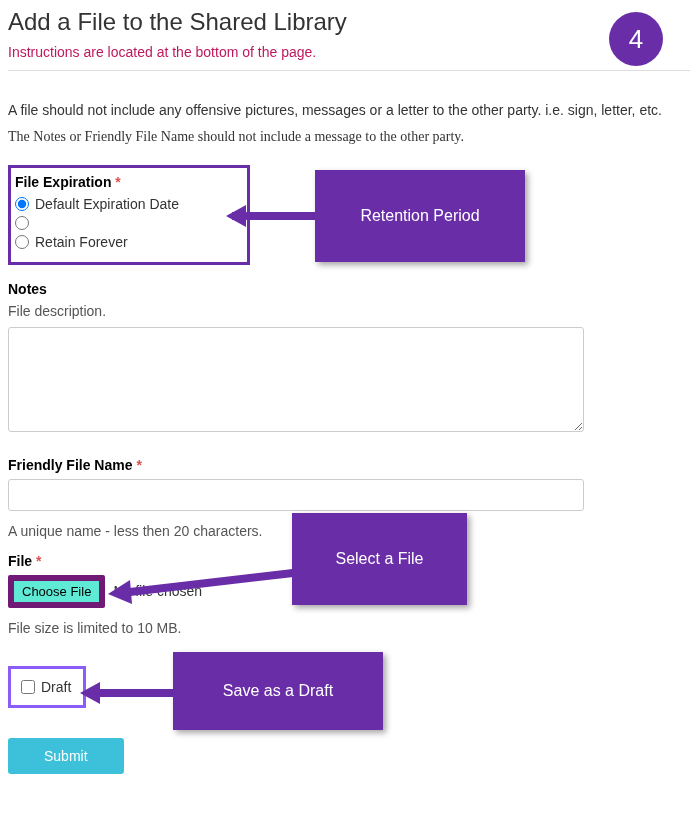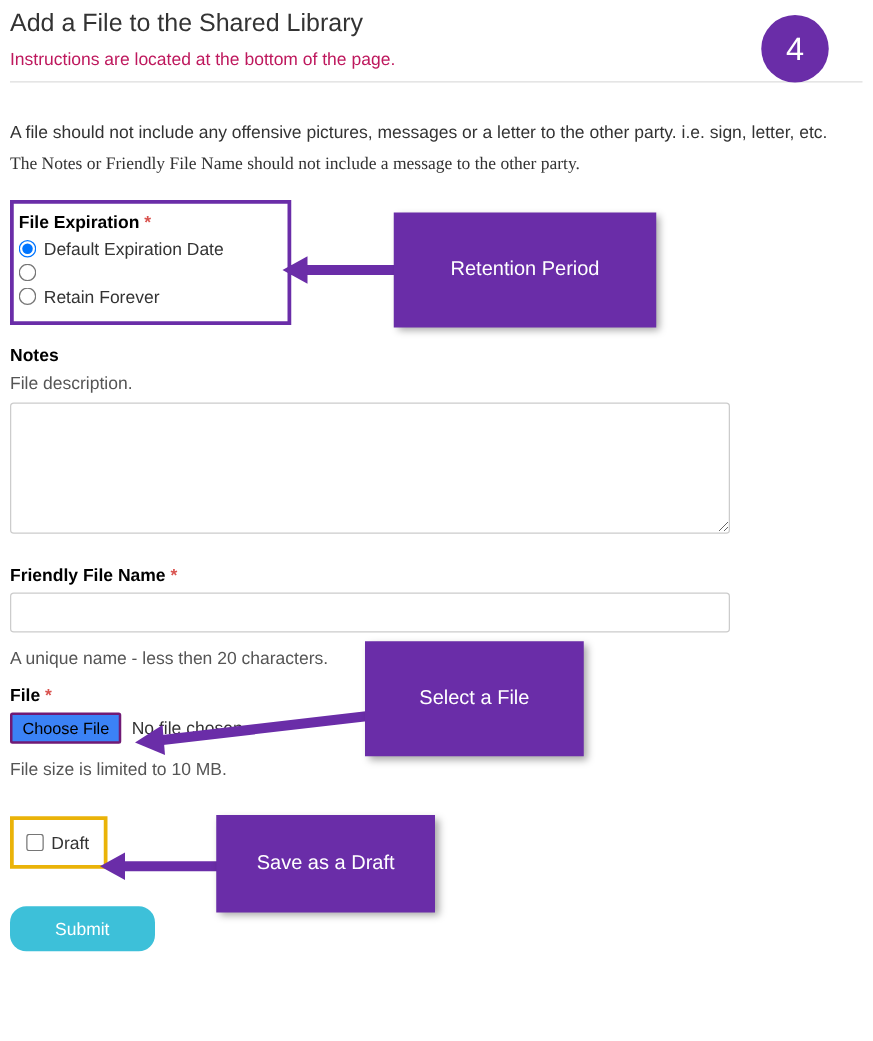--- a/index.html
+++ b/index.html
@@ -10,21 +10,21 @@
     body {
       font-family: Arial, Helvetica, sans-serif;
       font-size: 14px;
       color: #333;
       background: #fff;
       width: 698px;
       padding: 8px;
       position: relative;
     }
     h1 {
-      font-size: 20px;
+      font-size: 24px;
       font-weight: normal;
       color: #333;
       margin-bottom: 8px;
     }
     .subtitle {
       font-size: 14px;
       color: #be185d;
       margin-bottom: 10px;
     }
     hr {
@@ -49,21 +49,21 @@
       font-size: 14px;
       color: #000;
       margin-bottom: 6px;
     }
     .required {
       color: #d9534f;
     }
     .file-expiration-box {
       border: 3px solid #6a2da8;
       padding: 6px 8px 8px 4px;
-      width: 225px;
+      width: 242px;
       margin-bottom: 16px;
     }
     .radio-row {
       display: flex;
       align-items: center;
       margin: 4px 0;
       font-size: 14px;
       color: #333;
     }
     .radio-row input[type="radio"] {
@@ -99,53 +99,53 @@
     }
     .choose-file-row {
       display: flex;
       align-items: center;
       margin-bottom: 12px;
     }
     .choose-file-btn {
       font-family: inherit;
       font-size: 13px;
       padding: 3px 8px;
-      border: 2px solid #701a75;
+      border: 6px solid #701a75;
       border-radius: 2px;
-      background: #3b82f6;
+      background: #5eead4;
       cursor: pointer;
       margin-right: 8px;
     }
     .no-file {
       font-size: 14px;
       color: #333;
     }
     .draft-box {
-      border: 3px solid #eab308;
+      border: 3px solid #8b5cf6;
       padding: 10px 10px;
       width: 78px;
       display: flex;
       align-items: center;
       margin-top: 30px;
       margin-bottom: 30px;
     }
     .draft-box input[type="checkbox"] {
       margin-right: 6px;
       width: 14px;
       height: 14px;
     }
     .draft-box label {
       font-size: 14px;
       color: #333;
     }
     .submit-btn {
       background: #3dc0d9;
       color: #fff;
       border: none;
-      border-radius: 13px;
+      border-radius: 3px;
       padding: 10px 36px;
       font-size: 14px;
       cursor: pointer;
       font-family: inherit;
     }
     
     .callout {
       position: absolute;
       background: #6a2da8;
       color: #fff;
@@ -165,21 +165,21 @@
     }
     .callout-2 {
       top: 513px;
       left: 292px;
       width: 175px;
       height: 92px;
     }
     .callout-3 {
       top: 652px;
       left: 173px;
-      width: 175px;
+      width: 210px;
       height: 78px;
     }
     
     .arrow {
       position: absolute;
       z-index: 9;
     }
     .step-badge {
       position: absolute;
       top: 12px;

